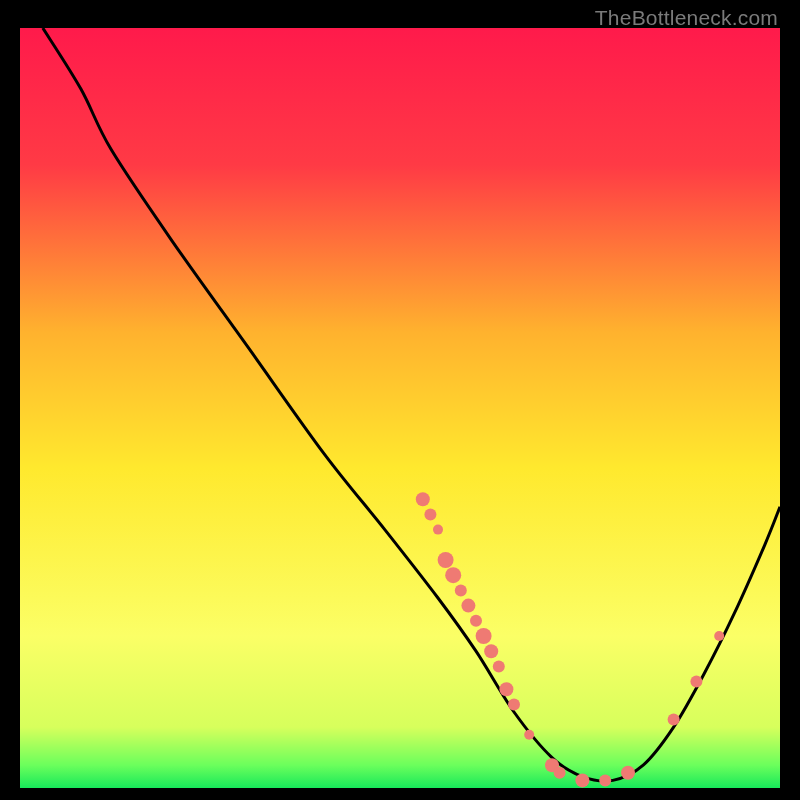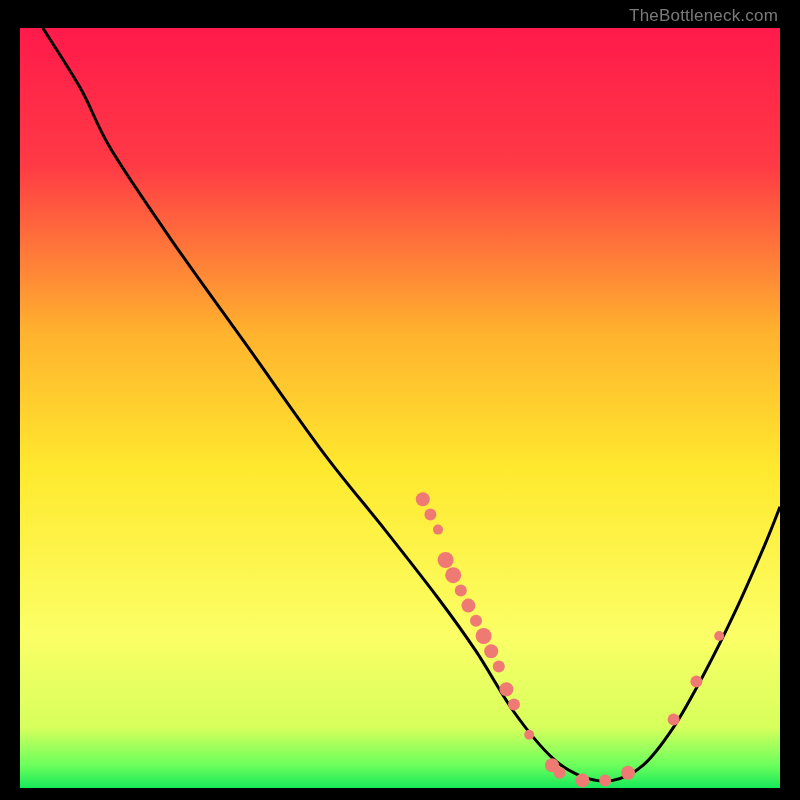--- a/index.html
+++ b/index.html
@@ -17,21 +17,21 @@
     top: 28px;
     width: 760px;
     height: 760px;
     background: #000;
   }
   .watermark {
     position: absolute;
     top: 6px;
     right: 22px;
     color: #7a7a7a;
-    font-size: 17px;
+    font-size: 21px;
     font-weight: 500;
     letter-spacing: 0.2px;
   }
   svg {
     display: block;
   }
 </style>
 </head>
 <body>
 

